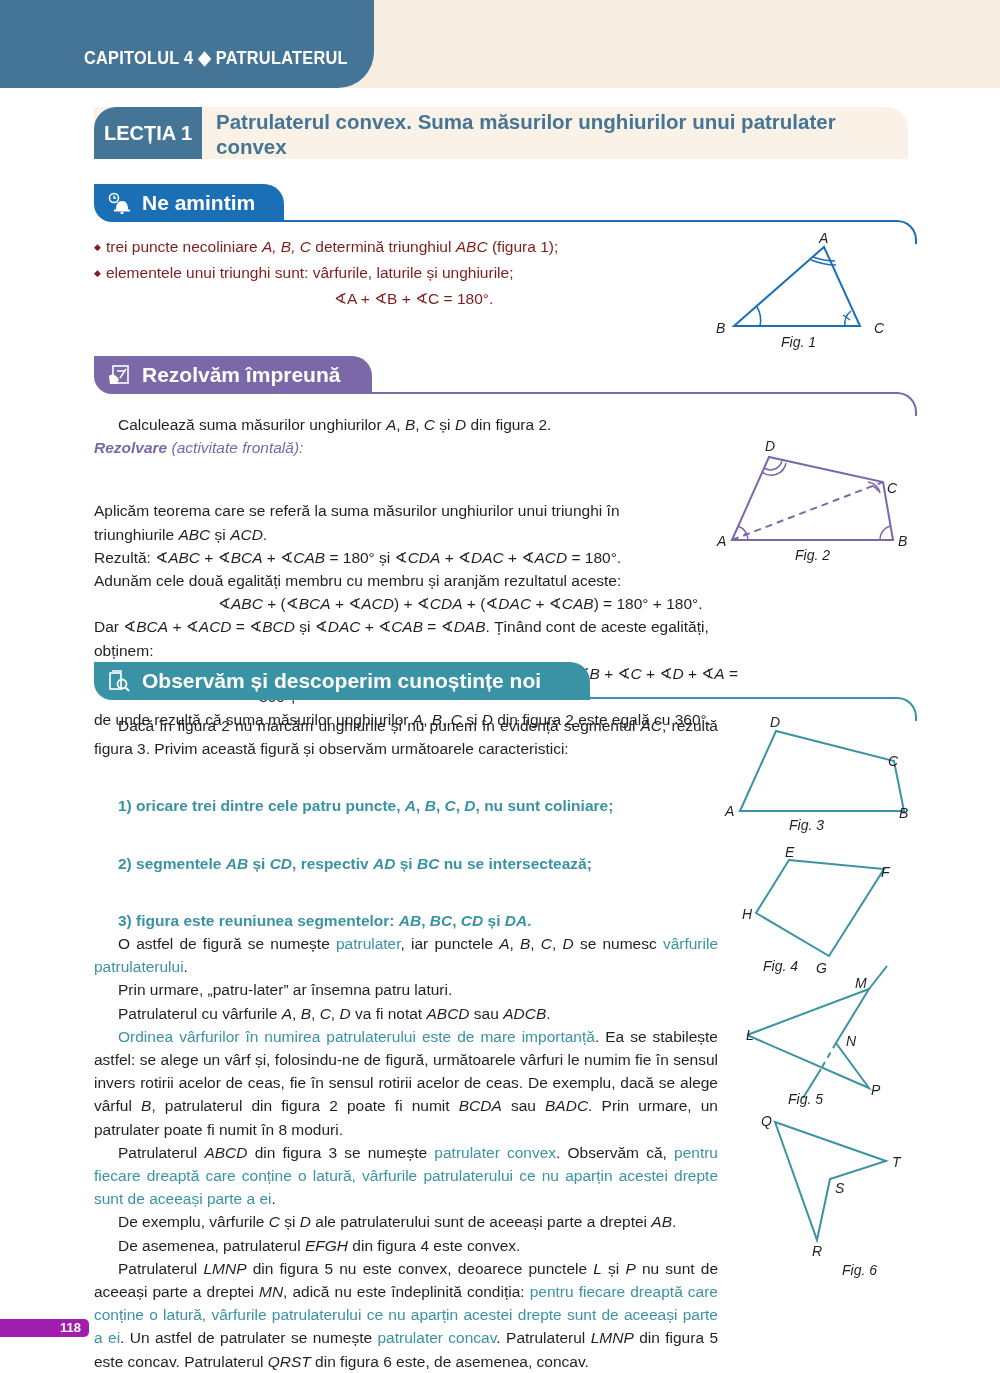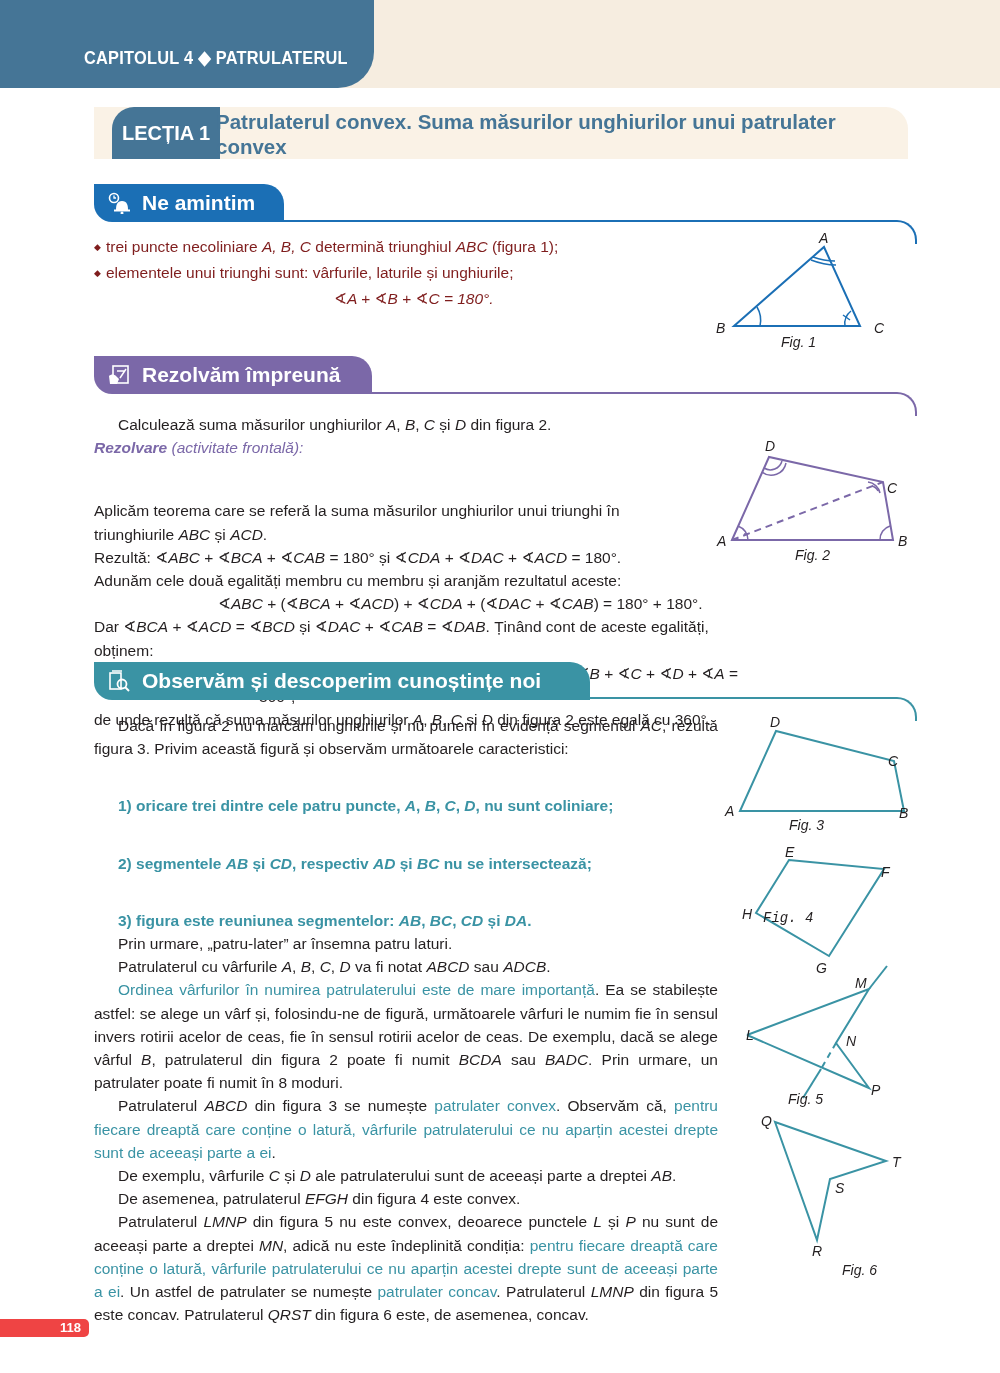--- a/index.html
+++ b/index.html
@@ -4,21 +4,21 @@
 <style>
   html, body { margin: 0; padding: 0; }
   body { width: 1000px; height: 1373px; background: #ffffff; position: relative; overflow: hidden;
          font-family: "Liberation Sans", "DejaVu Sans", sans-serif; color: #231f20; }
   .abs { position: absolute; }
   
   .topbar { left: 0; top: 0; width: 1000px; height: 88px; background: #f6ede0; }
   .chapter-tab { left: 0; top: 0; width: 374px; height: 88px; background: #457596; border-bottom-right-radius: 36px; }
   .chapter-title { left: 84px; top: 46px; color: #fff; font-weight: bold; font-size: 19px; letter-spacing: 0.3px; font-family: "Liberation Sans", sans-serif; transform: scaleX(0.86); transform-origin: left; }
   .lesson-bar { left: 94px; top: 107px; width: 814px; height: 52px; background: #faf2e6; border-top-right-radius: 22px; }
-  .lesson-badge { left: 112px; top: 107px; width: 108px; height: 52px; background: #457596; border-top-left-radius: 22px; color:#fff; font-weight:bold; font-size:20px; display:flex; align-items:center; justify-content:center; }
+  .lesson-badge { left: 94px; top: 107px; width: 108px; height: 52px; background: #457596; border-top-left-radius: 22px; color:#fff; font-weight:bold; font-size:20px; display:flex; align-items:center; justify-content:center; }
   .lesson-title { left: 216px; top: 109px; color: #457596; font-weight: bold; font-size: 20.5px; line-height: 25px; width: 680px; }
   
   .sec-tab { height: 38px; border-top-right-radius: 20px; border-top-left-radius: 0; border-bottom-left-radius: 18px; color: #fff; font-size: 21px; font-weight: bold; display: flex; align-items: center; padding-left: 14px; box-sizing: border-box; }
   .sec-line { height: 0; border-top: 2px solid; }
   .sec-curve { width: 22px; height: 22px; border-top: 2px solid; border-right: 2px solid; border-top-right-radius: 20px; }
   .sec-icon { width: 22px; height: 22px; margin-right: 12px; display:inline-flex; align-items:center; justify-content:center; }
   .blue { background: #1b6fb5; }
   .purple { background: #7b68a8; }
   .teal { background: #3a93a4; text-align: right; }
   
@@ -26,21 +26,21 @@
   .txt i { font-style: italic; }
   .blue-text { color: #7f1d1d; }
   .teal-text { color: #3a93a4; }
   .teal-bold { color: #3a93a4; font-weight: bold; margin-top: 34px; }
   .purple-bold { color: #7b68a8; font-weight: bold; font-style: italic; }
   .purple-it { color: #7b68a8; font-style: italic; }
   .indent { text-indent: 24px; }
   .justify { text-align: justify; }
   .bullet::before { content: "\25C6"; font-size: 9px; position: relative; top: -2px; margin-right: 5px; }
   .figlabel { font-style: italic; font-size: 14px; }
-  .page-badge { left: 0; top: 1319px; width: 89px; height: 18px; background: #ef4444; border-top-right-radius: 5px; border-bottom-right-radius: 5px; color: #fff; font-weight: bold; font-size: 13px; text-align: right; padding-right: 8px; box-sizing: border-box; line-height: 18px; }
+  .page-badge { left: 0; top: 1319px; width: 89px; height: 18px; background: #a21caf; border-top-right-radius: 5px; border-bottom-right-radius: 5px; color: #fff; font-weight: bold; font-size: 13px; text-align: right; padding-right: 8px; box-sizing: border-box; line-height: 18px; }
 </style>
 </head>
 <body>
 
 <div class="abs topbar"></div>
 <div class="abs chapter-tab"></div>
 <div class="abs chapter-title">CAPITOLUL 4 ◆ PATRULATERUL</div>
 
 <div class="abs lesson-bar"></div>
 <div class="abs lesson-badge">LECȚIA 1</div>
@@ -57,21 +57,21 @@
       </svg>
   </span>
   <span>Ne amintim</span>
 </div>
 <div class="abs sec-line" style="left:284px; top:220px; width:612px; border-color:#1b6fb5;"></div>
 <div class="abs sec-curve" style="left:893px; top:220px; border-color:#1b6fb5;"></div>
 
 <div class="abs txt blue-text" style="left:94px; top:235px; width:600px;">
   <div class="bullet">trei puncte necoliniare <i>A, B, C</i> determină triunghiul <i>ABC</i> (figura 1);</div>
   <div class="bullet">elementele unui triunghi sunt: vârfurile, laturile și unghiurile;</div>
-  <div style="padding-left:240px; font-style:italic;">∢A + ∢B + ∢C = 180°.</div>
+  <div style="padding-left:240px; ">∢A + ∢B + ∢C = 180°.</div>
 </div>
 
 <svg class="abs" style="left:705px; top:225px;" width="200" height="130">
   <polygon points="29,101 119,22 155,101" fill="none" stroke="#1b6fb5" stroke-width="2"></polygon>
   <path d="M52,82 A26,26 0 0 1 55,101" fill="none" stroke="#1b6fb5" stroke-width="1.5"></path>
   <path d="M108,32 Q119,36 130,36" fill="none" stroke="#1b6fb5" stroke-width="1.5"></path>
   <path d="M106,35 Q119,40 131,40" fill="none" stroke="#1b6fb5" stroke-width="1.5"></path>
   <path d="M140,101 A16,16 0 0 1 146,86" fill="none" stroke="#1b6fb5" stroke-width="1.5"></path>
   <line x1="138" y1="90" x2="145" y2="95" stroke="#1b6fb5" stroke-width="1.5"></line>
 </svg>
@@ -134,20 +134,21 @@
   <span>Observăm și descoperim cunoștințe noi</span>
 </div>
 <div class="abs sec-line" style="left:590px; top:697px; width:306px; border-color:#3a93a4;"></div>
 <div class="abs sec-curve" style="left:893px; top:697px; border-color:#3a93a4;"></div>
 
 <div class="abs txt justify" style="left:94px; top:714px; width:624px;">
   <div class="indent">Dacă în figura 2 nu marcăm unghiurile și nu punem în evidență segmentul <i>AC</i>, rezultă figura 3. Privim această figură și observăm următoarele caracteristici:</div>
   <div class="teal-bold" style="padding-left:24px;">1) oricare trei dintre cele patru puncte, <i>A</i>, <i>B</i>, <i>C</i>, <i>D</i>, nu sunt coliniare;</div>
   <div class="teal-bold" style="padding-left:24px;">2) segmentele <i>AB</i> și <i>CD</i>, respectiv <i>AD</i> și <i>BC</i> nu se intersectează;</div>
   <div class="teal-bold" style="padding-left:24px;">3) figura este reuniunea segmentelor: <i>AB</i>, <i>BC</i>, <i>CD</i> și <i>DA</i>.</div>
+  <div class="indent"><span>O astfel de figură se numește </span><span class="teal-text">patrulater</span>, iar punctele <i>A</i>, <i>B</i>, <i>C</i>, <i>D</i> se numesc <span class="teal-text">vârfurile patrulaterului</span><span>.</span></div>
   <div class="indent">Prin urmare, „patru-later” ar însemna patru laturi.</div>
   <div class="indent">Patrulaterul cu vârfurile <i>A</i>, <i>B</i>, <i>C</i>, <i>D</i> va fi notat <i>ABCD</i> sau <i>ADCB</i>.</div>
   <div class="indent"><span class="teal-text">Ordinea vârfurilor în numirea patrulaterului este de mare importanță</span>. Ea se stabilește astfel: se alege un vârf și, folosindu-ne de figură, următoarele vârfuri le numim fie în sensul invers rotirii acelor de ceas, fie în sensul rotirii acelor de ceas. De exemplu, dacă se alege vârful <i>B</i>, patrulaterul din figura 2 poate fi numit <i>BCDA</i> sau <i>BADC</i>. Prin urmare, un patrulater poate fi numit în 8 moduri.</div>
   <div class="indent">Patrulaterul <i>ABCD</i> din figura 3 se numește <span class="teal-text">patrulater convex</span>. Observăm că, <span class="teal-text">pentru fiecare dreaptă care conține o latură, vârfurile patrulaterului ce nu aparțin acestei drepte sunt de aceeași parte a ei</span>.</div>
   <div class="indent">De exemplu, vârfurile <i>C</i> și <i>D</i> ale patrulaterului sunt de aceeași parte a dreptei <i>AB</i>.</div>
   <div class="indent">De asemenea, patrulaterul <i>EFGH</i> din figura 4 este convex.</div>
   <div class="indent">Patrulaterul <i>LMNP</i> din figura 5 nu este convex, deoarece punctele <i>L</i> și <i>P</i> nu sunt de aceeași parte a dreptei <i>MN</i>, adică nu este îndeplinită condiția: <span class="teal-text">pentru fiecare dreaptă care conține o latură, vârfurile patrulaterului ce nu aparțin acestei drepte sunt de aceeași parte a ei</span>. Un astfel de patrulater se numește <span class="teal-text">patrulater concav</span>. Patrulaterul <i>LMNP</i> din figura 5 este concav. Patrulaterul <i>QRST</i> din figura 6 este, de asemenea, concav.</div>
 </div>
 
 <svg class="abs" style="left:730px; top:720px;" width="200" height="570">
@@ -166,21 +167,21 @@
 <span class="abs figlabel" style="left:770px; top:714px;">D</span>
 <span class="abs figlabel" style="left:888px; top:753px;">C</span>
 <span class="abs figlabel" style="left:725px; top:803px;">A</span>
 <span class="abs figlabel" style="left:899px; top:805px;">B</span>
 <span class="abs figlabel" style="left:789px; top:817px;">Fig. 3</span>
 
 <span class="abs figlabel" style="left:785px; top:844px;">E</span>
 <span class="abs figlabel" style="left:881px; top:864px;">F</span>
 <span class="abs figlabel" style="left:742px; top:906px;">H</span>
 <span class="abs figlabel" style="left:816px; top:960px;">G</span>
-<span class="abs figlabel" style="left:763px; top:910px;font-family:Liberation Mono, monospace;">Fig. 4</span>
+<span class="abs figlabel" style="left:763px; top:958px;">Fig. 4</span>
 
 <span class="abs figlabel" style="left:855px; top:975px;">M</span>
 <span class="abs figlabel" style="left:746px; top:1027px;">L</span>
 <span class="abs figlabel" style="left:846px; top:1033px;">N</span>
 <span class="abs figlabel" style="left:871px; top:1082px;">P</span>
 <span class="abs figlabel" style="left:788px; top:1091px;">Fig. 5</span>
 
 <span class="abs figlabel" style="left:761px; top:1113px;">Q</span>
 <span class="abs figlabel" style="left:892px; top:1154px;">T</span>
 <span class="abs figlabel" style="left:835px; top:1180px;">S</span>

